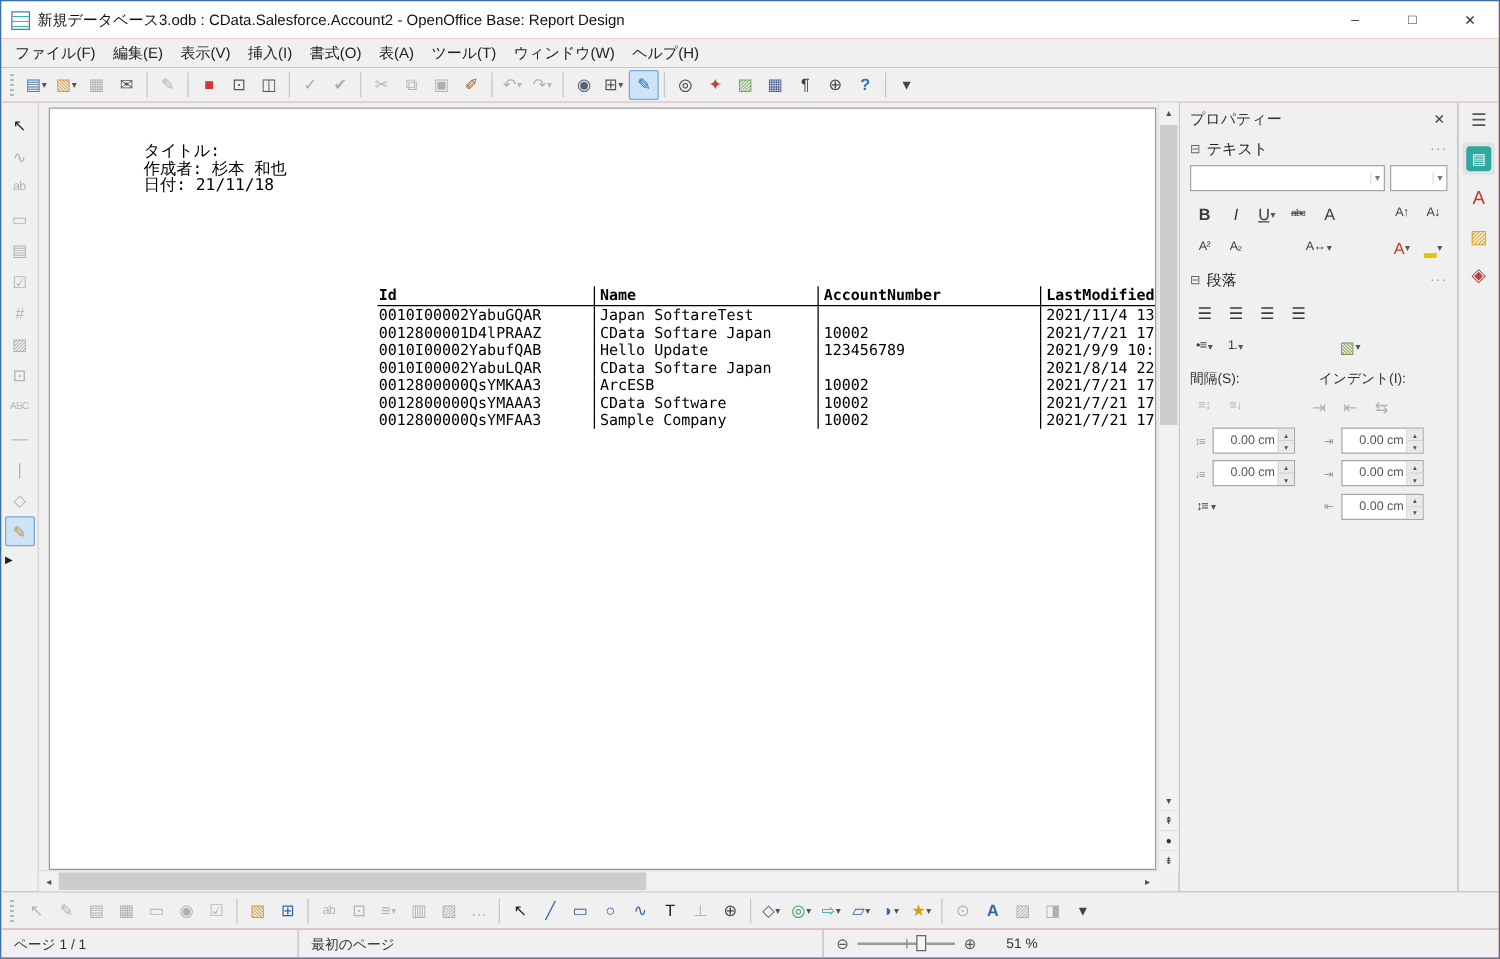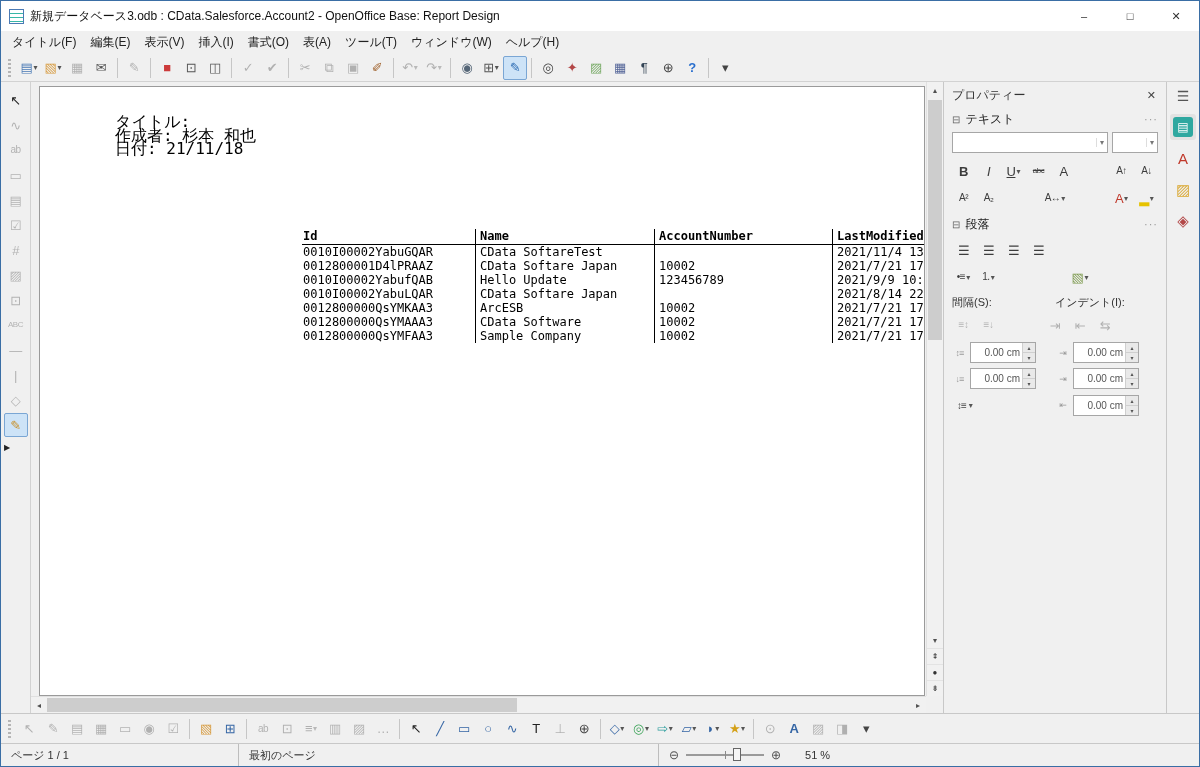--- a/index.html
+++ b/index.html
@@ -33,21 +33,21 @@
   .tspace{flex:1}
 
   
   .main{flex:1;display:flex;min-height:0}
   .lbar{width:30px;background:#f0f0f0;border-right:1px solid #d2d2d2;flex:none;display:flex;flex-direction:column}
   .lbar-overflow{font-size:8px;color:#222;padding:6px 0 0 3px}
 
   
   .canvas{flex:1;position:relative;background:#f0f0f0;min-width:0}
   .page{position:absolute;left:8px;top:4px;right:18px;bottom:17px;background:#fff;border:1px solid #9a9a9a;overflow:hidden}
-  .meta{position:absolute;left:75px;top:28px;font-family:"DejaVu Sans Mono",monospace;font-size:16px;line-height:13.5px;color:#000;white-space:nowrap}
+  .meta{position:absolute;left:75px;top:28px;font-family:"DejaVu Sans Mono",monospace;font-size:13px;line-height:13.5px;color:#000;white-space:nowrap}
   .rpt{position:absolute;left:262px;top:142px;width:622px}
   .trow{display:flex;height:14px;font-family:"DejaVu Sans Mono",monospace;font-size:12px;line-height:14px;white-space:nowrap;color:#000}
   .trow.thead{height:16px;line-height:15px;font-weight:bold;border-bottom:1px solid #000}
   .tcell{overflow:hidden;flex:none}
   .c0{width:173px;padding-left:1px}
   .c1{width:179px;border-left:1px solid #000;padding-left:4px}
   .c2{width:178px;border-left:1px solid #000;padding-left:4px}
   .c3{width:92px;border-left:1px solid #000;padding-left:4px}
 
   
@@ -121,21 +121,21 @@
     <span class="appicon"></span>
     <span class="title">新規データベース3.odb : CData.Salesforce.Account2 - OpenOffice Base: Report Design</span>
     <span class="wbtns">
       <span class="wbtn">–</span>
       <span class="wbtn">□</span>
       <span class="wbtn">✕</span>
     </span>
   </div>
 
   <div class="menubar">
-      <span class="mitem">タイトル(F)</span>
+      <span class="mitem">ファイル(F)</span>
       <span class="mitem">編集(E)</span>
       <span class="mitem">表示(V)</span>
       <span class="mitem">挿入(I)</span>
       <span class="mitem">書式(O)</span>
       <span class="mitem">表(A)</span>
       <span class="mitem">ツール(T)</span>
       <span class="mitem">ウィンドウ(W)</span>
       <span class="mitem">ヘルプ(H)</span>
     </div>
 
@@ -299,21 +299,21 @@
         <div class="rpt">
           <div class="trow thead">
               <span class="tcell c0">Id</span>
               <span class="tcell c1">Name</span>
               <span class="tcell c2">AccountNumber</span>
               <span class="tcell c3">LastModifiedDate</span>
             </div>
           <div>
               <div class="trow">
                 <span class="tcell c0">0010I00002YabuGQAR</span>
-                <span class="tcell c1">CData SoftareTest</span>
+                <span class="tcell c1">Japan SoftareTest</span>
                 <span class="tcell c2"></span>
                 <span class="tcell c3">2021/11/4 13:</span>
               </div>
               <div class="trow">
                 <span class="tcell c0">0012800001D4lPRAAZ</span>
                 <span class="tcell c1">CData Softare Japan</span>
                 <span class="tcell c2">10002</span>
                 <span class="tcell c3">2021/7/21 17:</span>
               </div>
               <div class="trow">

